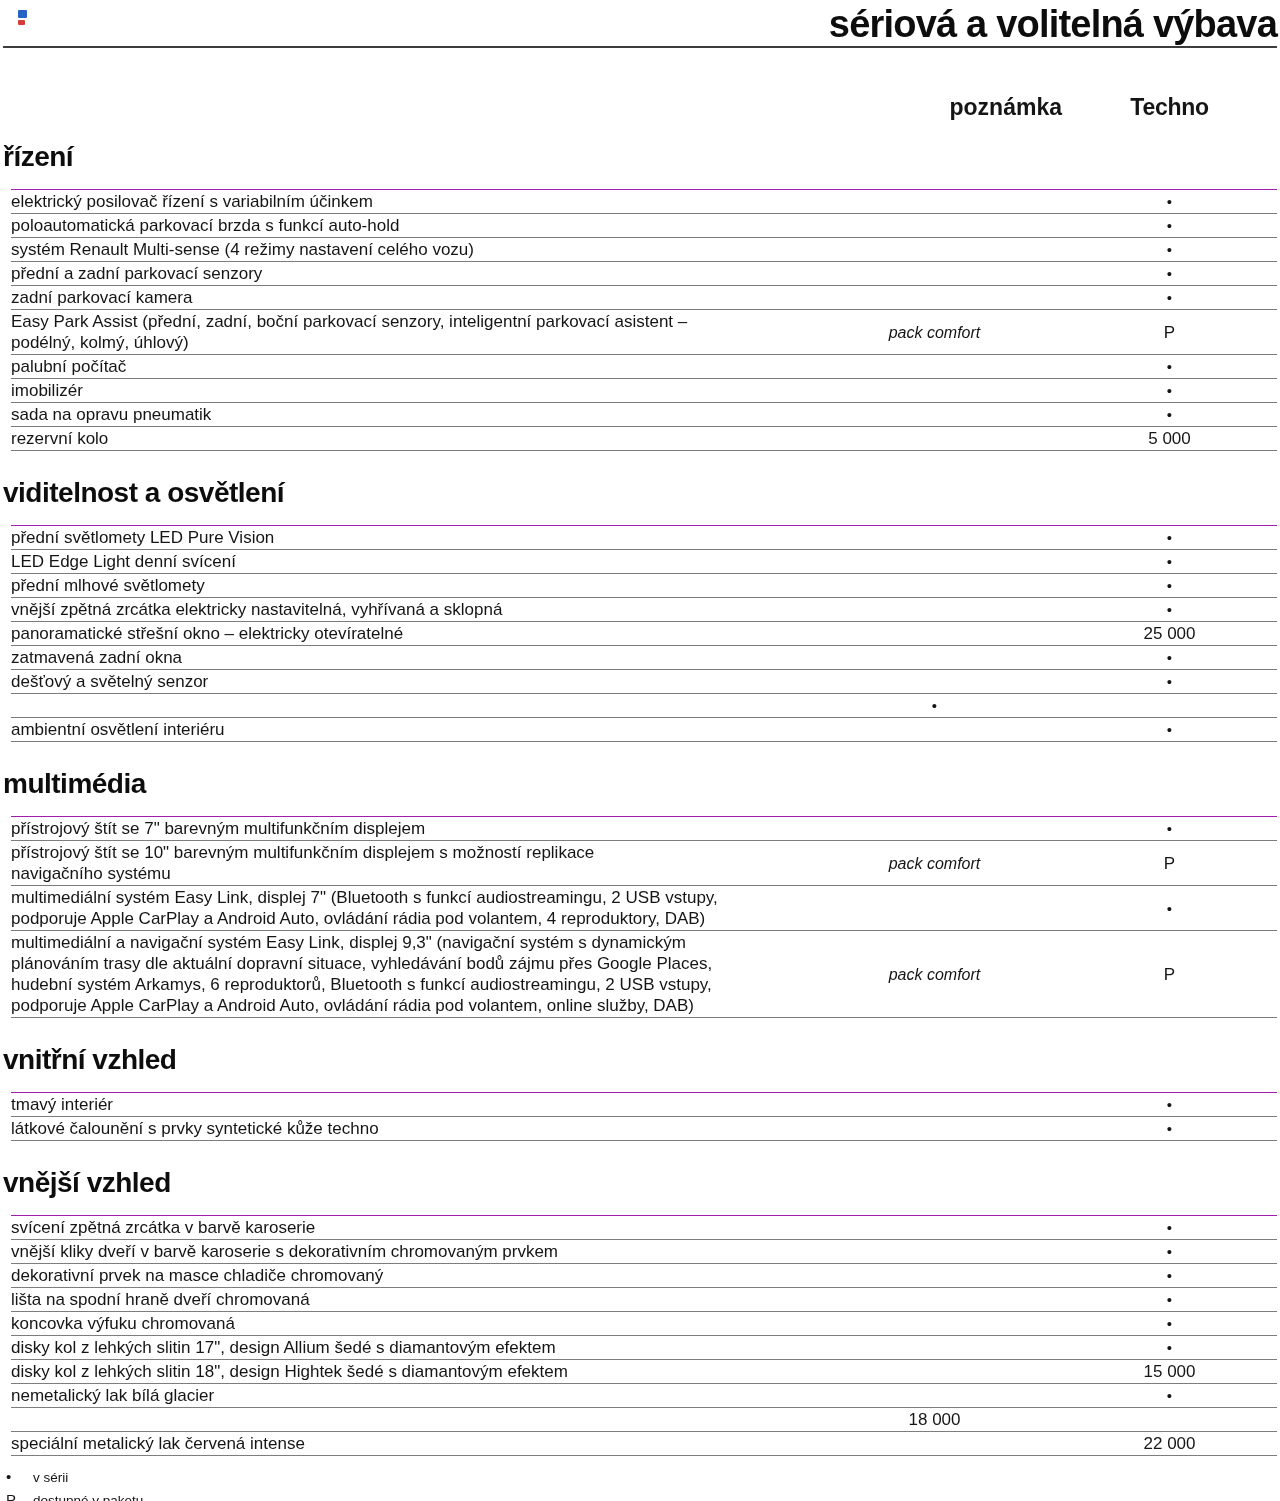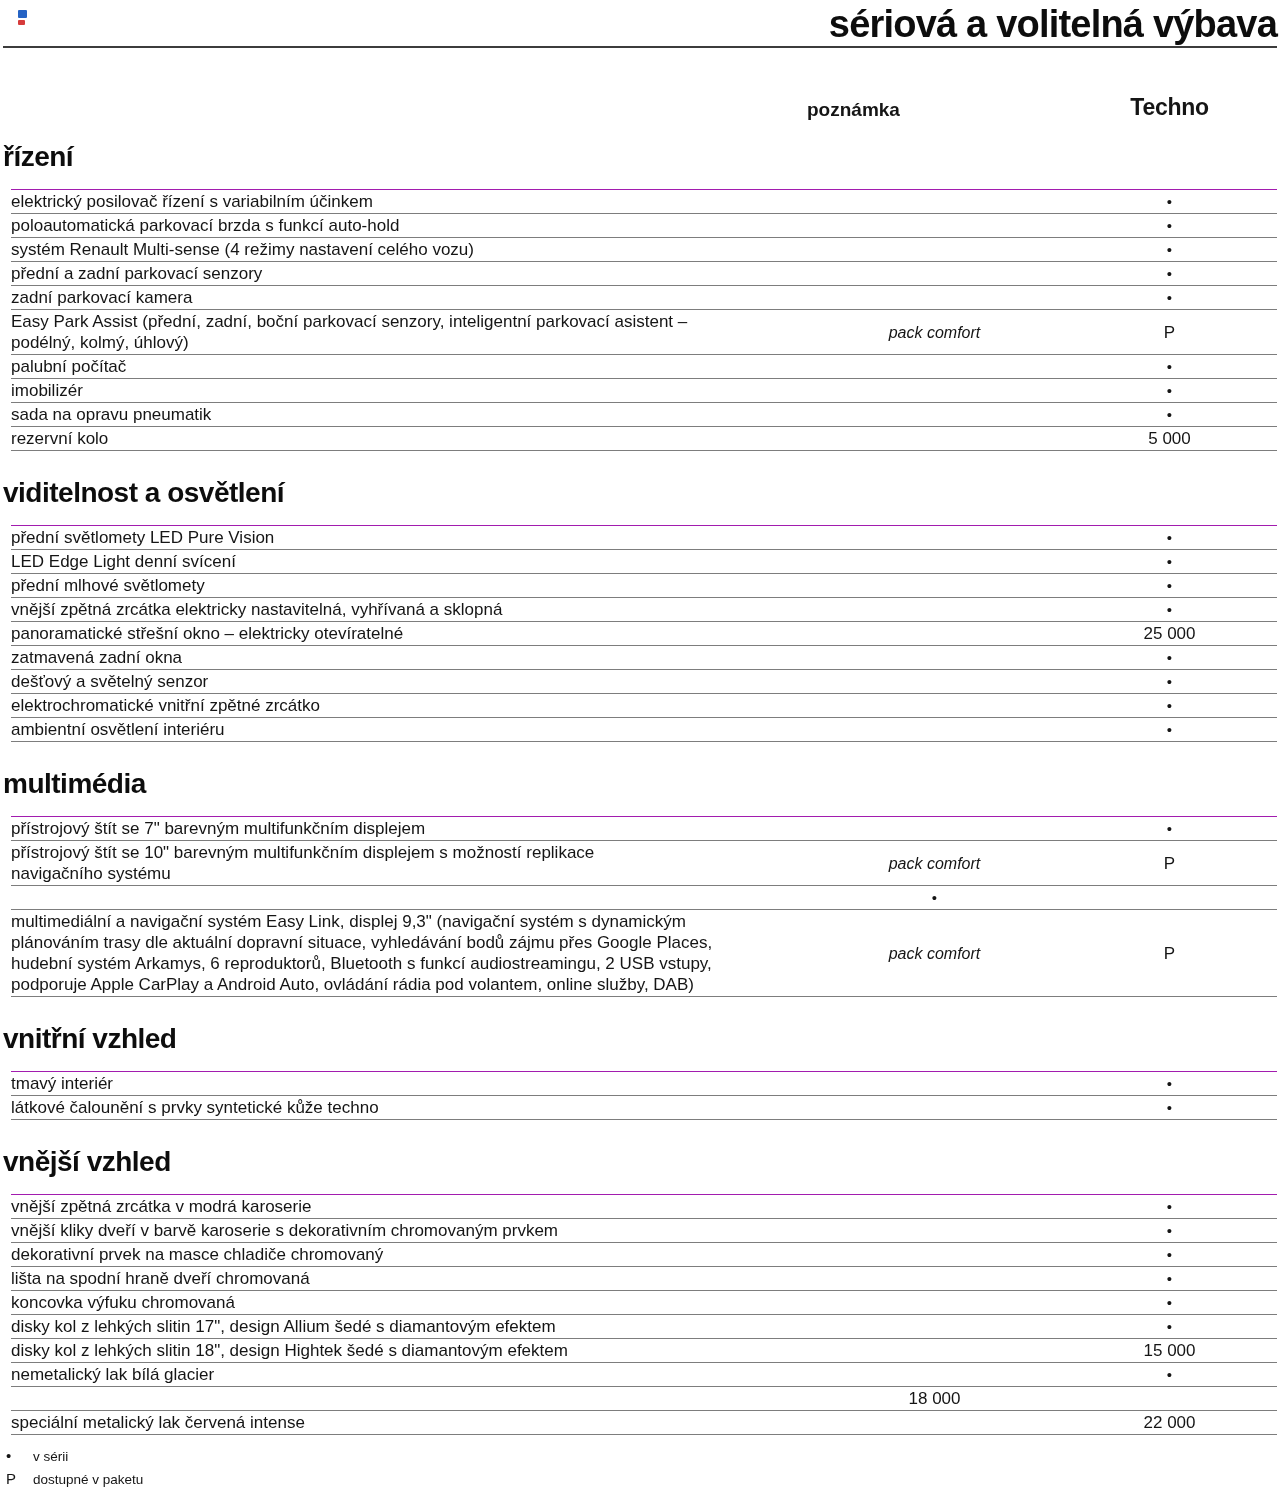--- a/index.html
+++ b/index.html
@@ -21,21 +21,21 @@
   .logo .b2 { width: 7px; height: 5px; background: #d63b3b; border-radius: 1px; }
   h1.title {
     margin: 0; font-size: 38px; line-height: 40px; font-weight: 800;
     letter-spacing: -0.8px; color: #0d0d0d;
   }
 
   .col-headers {
     display: grid; grid-template-columns: 1fr 255px 215px;
     align-items: end; margin-top: 46px;
   }
-  .col-head-note { text-align: left; font-weight: 700; font-size: 19px; }
+  .col-head-note { text-align: right; font-weight: 700; font-size: 23px; }
   .col-head-trim { text-align: center; font-weight: 800; font-size: 23px; letter-spacing: -0.3px; }
 
   .section-heading {
     margin: 26px 0 16px 0; font-size: 28px; line-height: 32px;
     font-weight: 700; letter-spacing: -0.5px; color: #0d0d0d;
   }
   #sections > .section-heading:first-child { margin-top: 20px; }
 
   .rows { border-top: 1px solid #a21caf; margin-left: 8px; }
   .row {
@@ -160,21 +160,20 @@
           <div class="row-label">zatmavená zadní okna</div>
           <div class="row-note"></div>
           <div class="row-value dot">•</div>
         </div>
         <div class="row">
           <div class="row-label">dešťový a světelný senzor</div>
           <div class="row-note"></div>
           <div class="row-value dot">•</div>
         </div>
         <div class="row">
-          <div class="row-label">elektrochromatické vnitřní zpětné zrcátko</div>
           <div class="row-note"></div>
           <div class="row-value dot">•</div>
         </div>
         <div class="row">
           <div class="row-label">ambientní osvětlení interiéru</div>
           <div class="row-note"></div>
           <div class="row-value dot">•</div>
         </div>
       </div>
       <h2 class="section-heading">multimédia</h2>
@@ -184,20 +183,22 @@
           <div class="row-note"></div>
           <div class="row-value dot">•</div>
         </div>
         <div class="row">
           <div class="row-label">přístrojový štít se 10" barevným multifunkčním displejem s možností replikace
 navigačního systému</div>
           <div class="row-note">pack comfort</div>
           <div class="row-value">P</div>
         </div>
         <div class="row">
+          <div class="row-label">multimediální systém Easy Link, displej 7" (Bluetooth s funkcí audiostreamingu, 2 USB vstupy,
+podporuje Apple CarPlay a Android Auto, ovládání rádia pod volantem, 4 reproduktory, DAB)</div>
           <div class="row-note"></div>
           <div class="row-value dot">•</div>
         </div>
         <div class="row">
           <div class="row-label">multimediální a navigační systém Easy Link, displej 9,3" (navigační systém s dynamickým
 plánováním trasy dle aktuální dopravní situace, vyhledávání bodů zájmu přes Google Places,
 hudební systém Arkamys, 6 reproduktorů, Bluetooth s funkcí audiostreamingu, 2 USB vstupy,
 podporuje Apple CarPlay a Android Auto, ovládání rádia pod volantem, online služby, DAB)</div>
           <div class="row-note">pack comfort</div>
           <div class="row-value">P</div>
@@ -212,21 +213,21 @@
         </div>
         <div class="row">
           <div class="row-label">látkové čalounění s prvky syntetické kůže techno</div>
           <div class="row-note"></div>
           <div class="row-value dot">•</div>
         </div>
       </div>
       <h2 class="section-heading">vnější vzhled</h2>
       <div class="rows">
         <div class="row">
-          <div class="row-label">vnější zpětná zrcátka v modrá karoserie</div>
+          <div class="row-label">svícení zpětná zrcátka v barvě karoserie</div>
           <div class="row-note"></div>
           <div class="row-value dot">•</div>
         </div>
         <div class="row">
           <div class="row-label">vnější kliky dveří v barvě karoserie s dekorativním chromovaným prvkem</div>
           <div class="row-note"></div>
           <div class="row-value dot">•</div>
         </div>
         <div class="row">
           <div class="row-label">dekorativní prvek na masce chladiče chromovaný</div>

